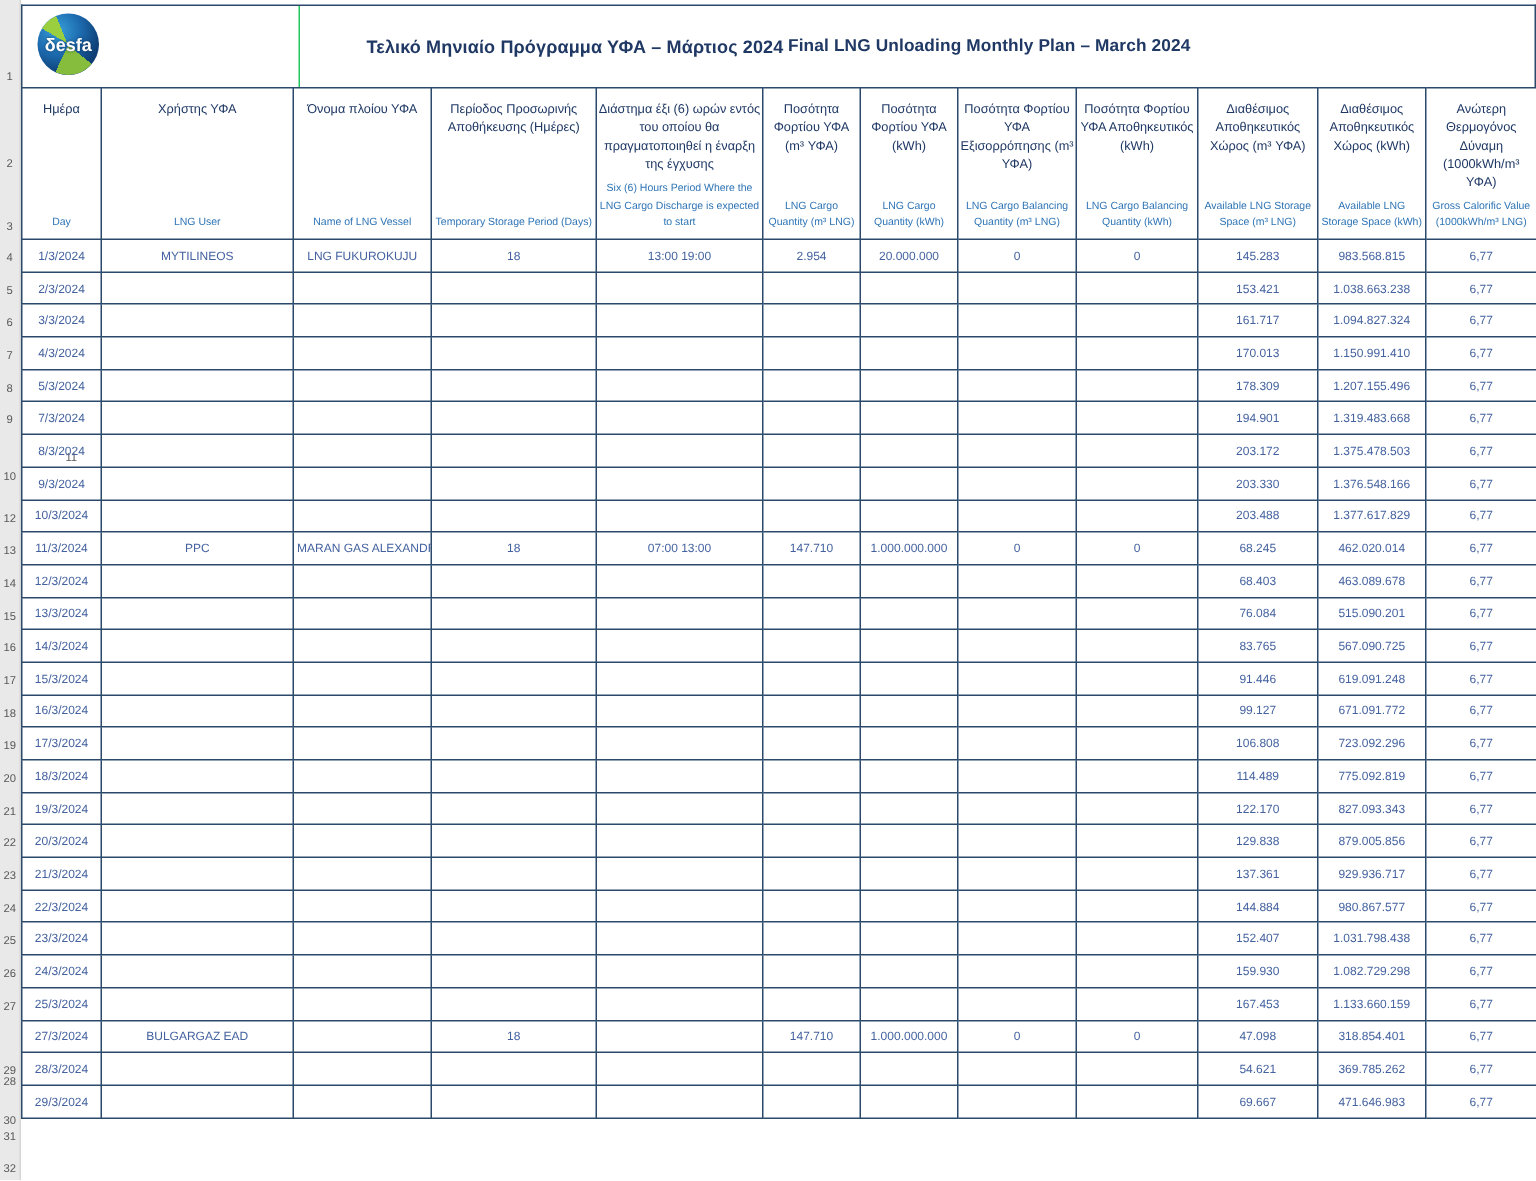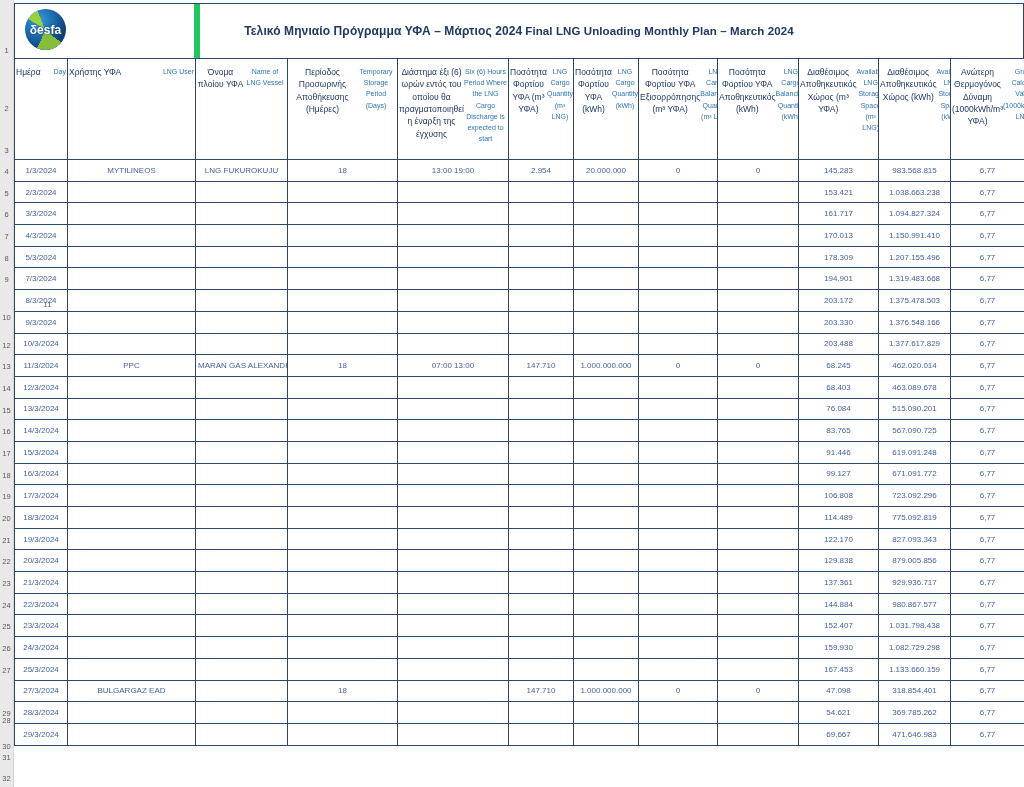--- a/index.html
+++ b/index.html
@@ -8,37 +8,37 @@
   .page { position:relative; width:1024px; height:787px; overflow:hidden; background:#ffffff; }
 
   
   .gutter { position:absolute; left:0; top:0; width:14px; height:787px; background:#e9e9e9; border-right:1px solid #d6d6d6; }
   .rn { position:absolute; left:0; width:13px; text-align:center; font-size:7.5px; line-height:11px; color:#595959; }
 
   
   .sheet { position:absolute; left:14px; top:3px; width:1010px; }
 
   .title-band { position:relative; height:55px; border:1px solid #2b4a6b; border-bottom:none; background:#fff; }
-  .logo-cell { position:absolute; left:0; top:0; width:185px; height:100%; border-right:6px solid #22c55e;text-align:center; }
+  .logo-cell { position:absolute; left:0; top:0; width:185px; height:100%; border-right:1px solid #22c55e;text-align:center; }
   .logo-circle { position:absolute; left:10px; top:5px; width:41px; height:41px; border-radius:50%; overflow:hidden;
     background: radial-gradient(circle at 32% 28%, #3aa0d8 0%, #1d6cb0 38%, #0e3e74 72%, #0a2f5c 100%); }
   .logo-circle::before { content:""; position:absolute; inset:0; border-radius:50%;
     background: conic-gradient(from 128deg at 50% 52%, #86bd3c 0deg 78deg, rgba(0,0,0,0) 78deg 360deg),
                 conic-gradient(from 300deg at 48% 48%, #9ad03f 0deg 38deg, rgba(0,0,0,0) 38deg 360deg); }
   .logo-text { position:absolute; inset:0; display:flex; align-items:center; justify-content:center;
     color:#ffffff; font-size:12px; font-weight:bold; text-shadow:0 0 2px rgba(10,40,80,.8); }
   .title-wrap { position:absolute; inset:0; display:flex; flex-direction:row; align-items:center; justify-content:center; gap:3px; }
   .title-el { font-size:12px; font-weight:bold; color:#1f3864; letter-spacing:.1px; }
   .title-en { font-size:11.5px; font-weight:bold; color:#1f3864; letter-spacing:.1px; }
 
   table { border-collapse:collapse; table-layout:fixed; width:1010px; }
   th, td { border:1px solid #2b4a6b; overflow:hidden; }
   thead tr { height:100px; }
   th { font-weight:normal; padding:0; vertical-align:top; background:#fff; }
-  .hwrap { display:flex; flex-direction:row; justify-content:space-between; height:100px; padding:7px 1px 5px; }
+  .hwrap { display:flex; flex-direction:column; justify-content:space-between; height:100px; padding:7px 1px 5px; }
   .h-el { font-size:8.5px; color:#1f3864; line-height:1.45; text-align:center; }
   .h-en { font-size:7px; color:#2e74b5; line-height:1.6; text-align:center; }
   tbody tr { height:21.69px; }
   td { font-size:8px; color:#44629f; text-align:center; vertical-align:middle; padding:0 2px; white-space:nowrap; }
 </style>
 </head>
 <body>
 
 <div class="page">
   <div class="gutter" id="gutter">

